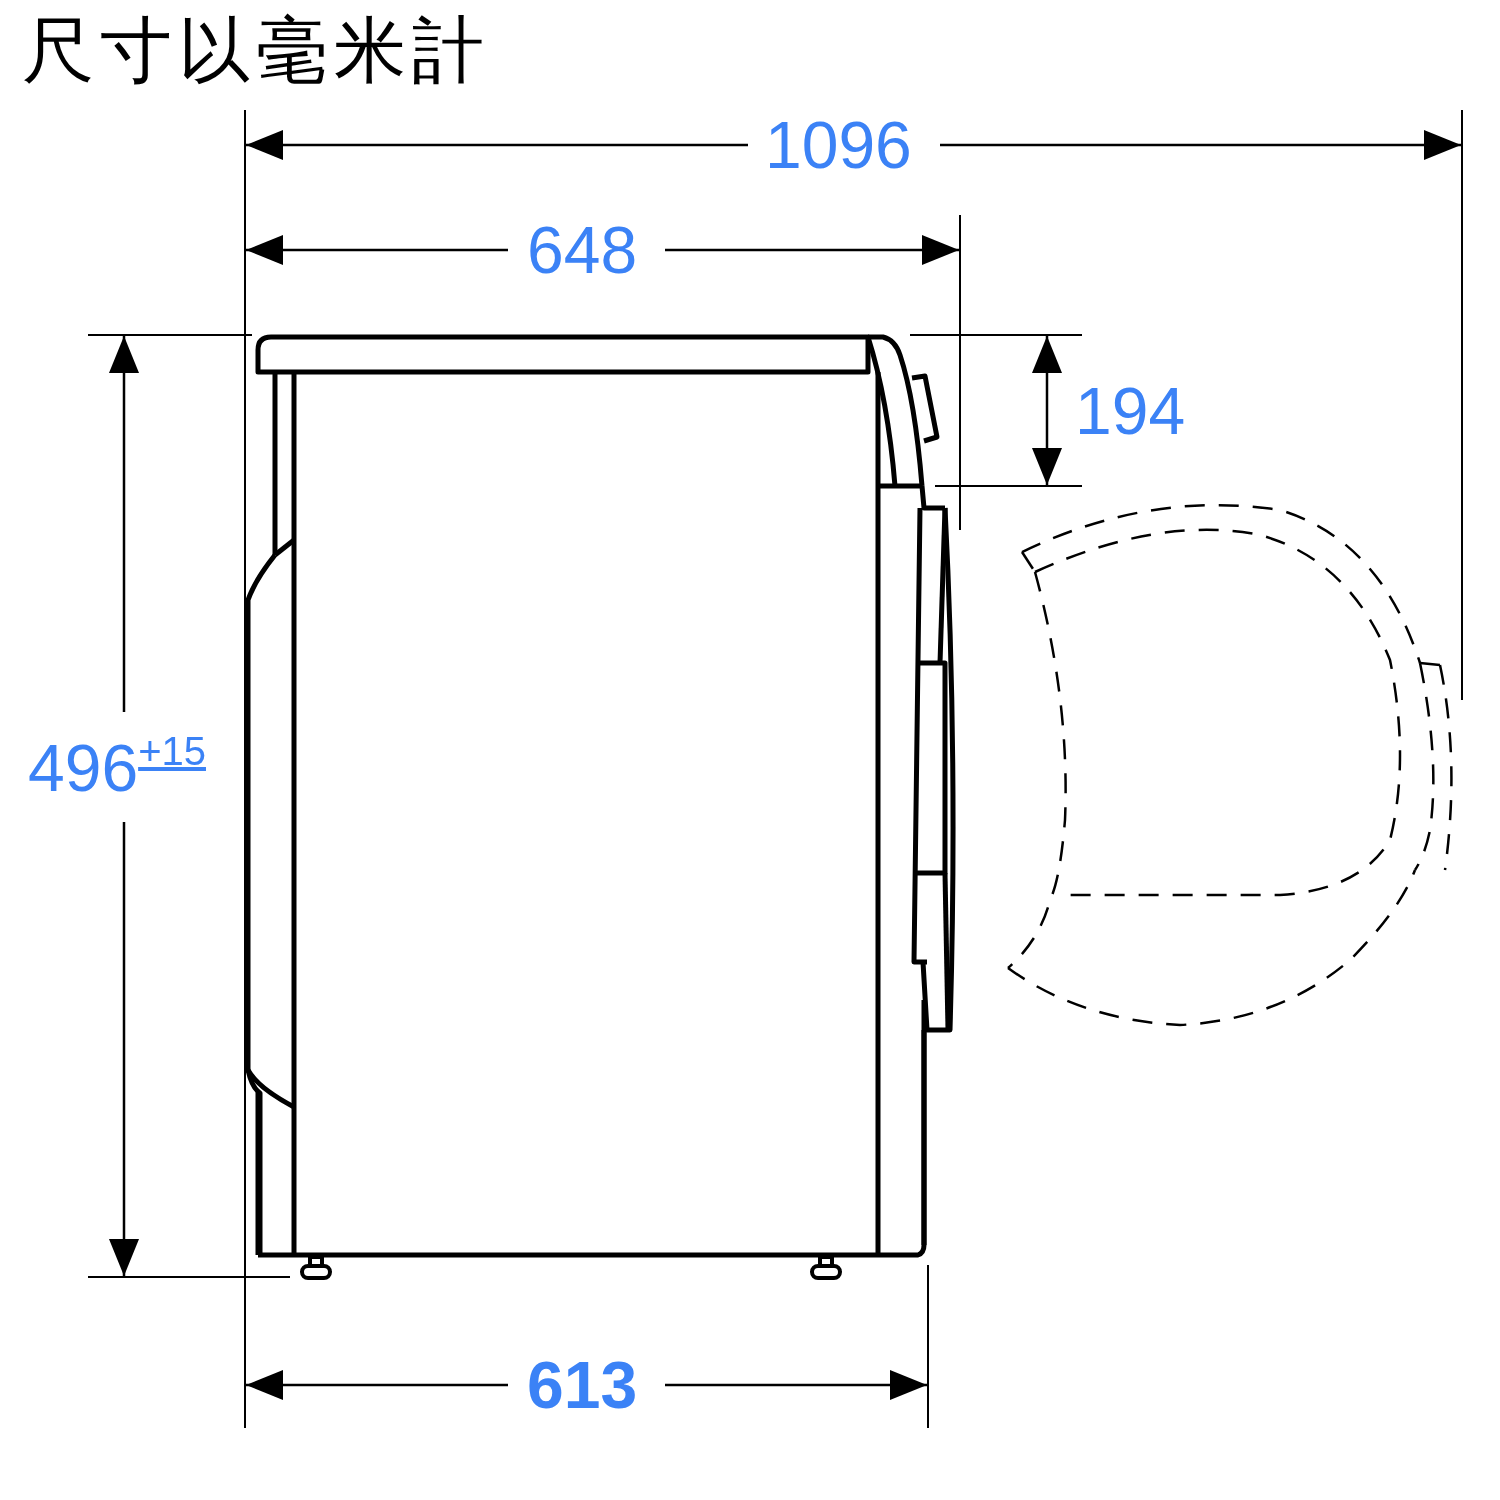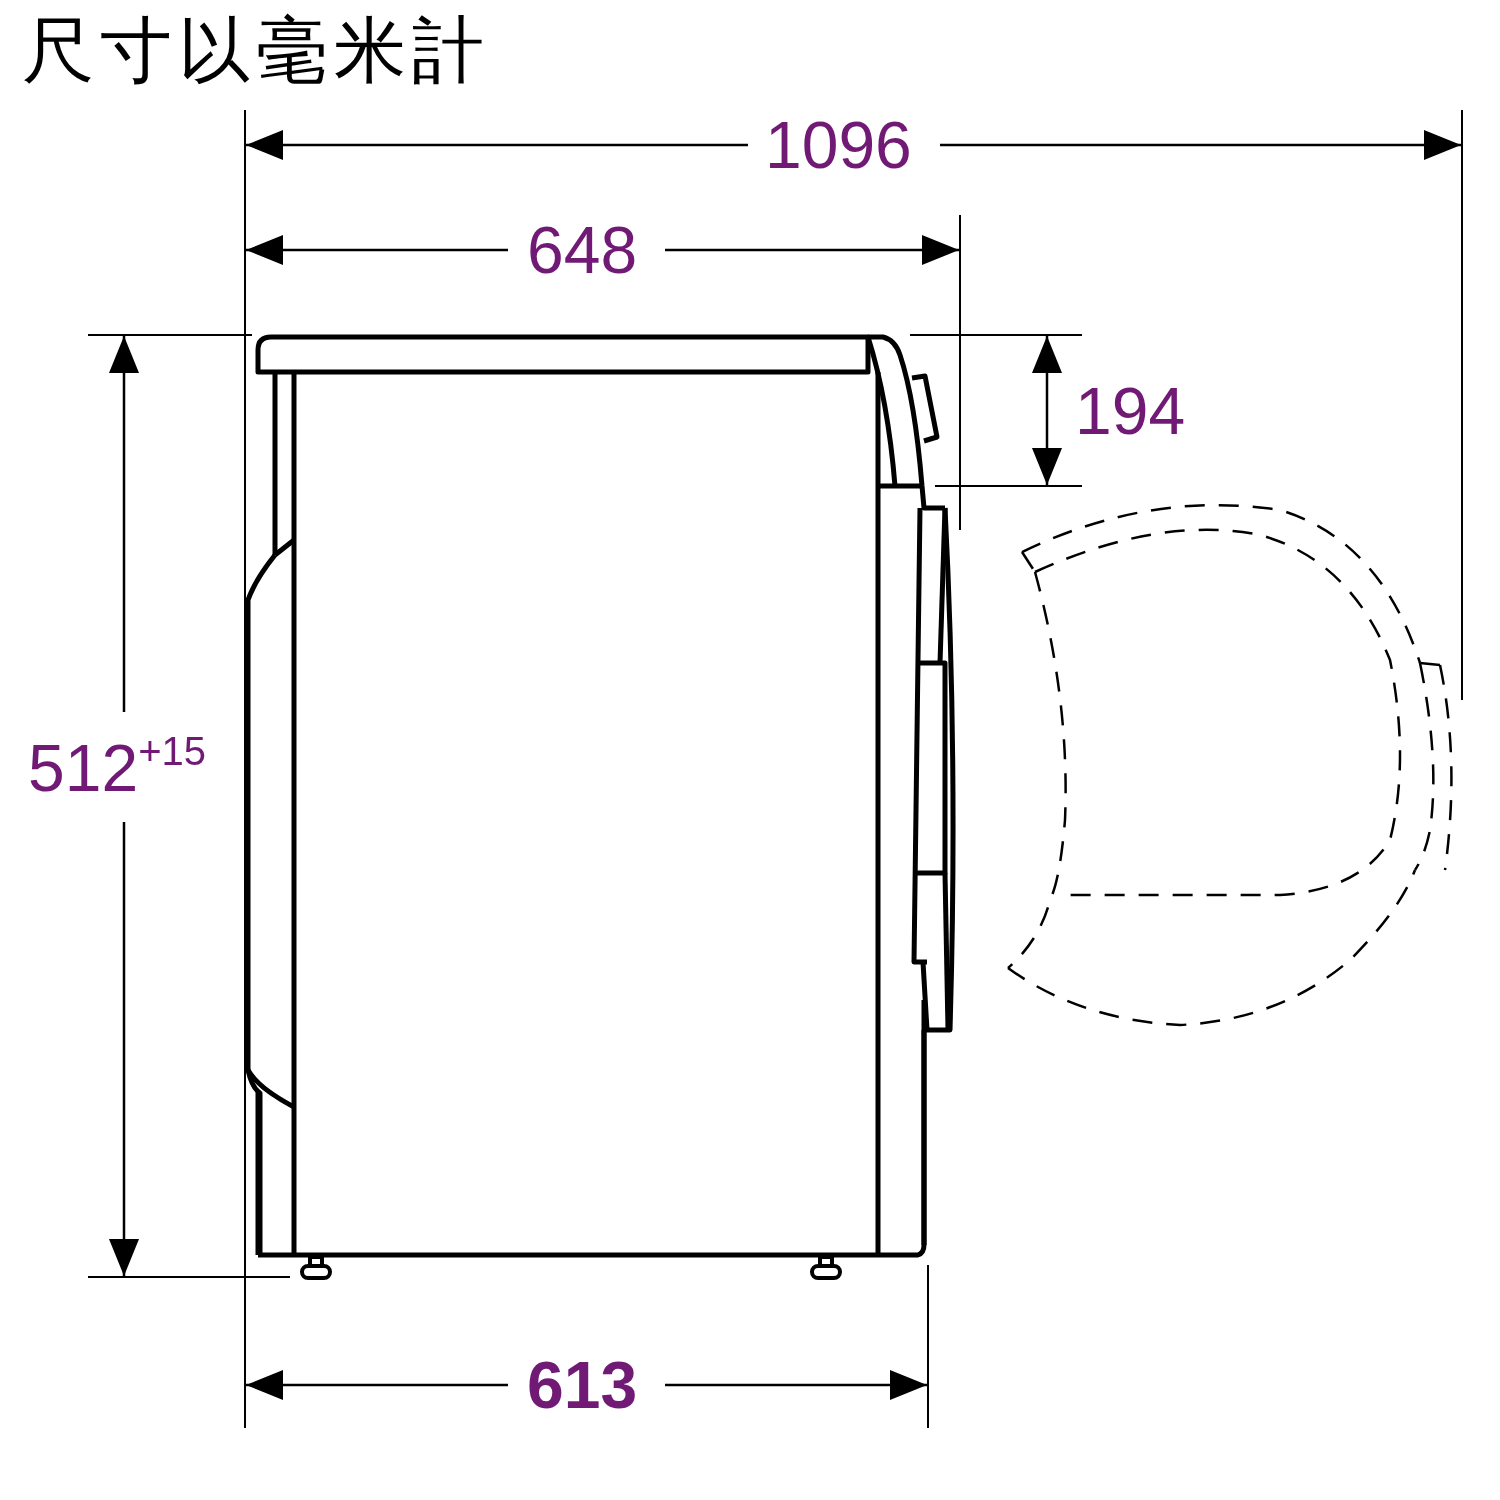--- a/index.html
+++ b/index.html
@@ -25,31 +25,32 @@
       line-height: 1;
     }
     svg.drawing {
       position: absolute;
       left: 0;
       top: 0;
     }
     .dim-label {
       position: absolute;
       font-family: "Liberation Sans", "DejaVu Sans", sans-serif;
-      color: #701a75;
+      color: #3b82f6;
       font-size: 66px;
       line-height: 1;
       background: #fff;
       white-space: nowrap;
     }
     .dim-label sup {
       font-size: 40px;
       vertical-align: 0;
       position: relative;
       top: -26px;
+      text-decoration: underline;
     }
   </style>
 </head>
 <body>
 
 <div class="title">尺寸以毫米計</div>
 
 <svg class="drawing" width="1500" height="1500" viewBox="0 0 1500 1500" xmlns="http://www.w3.org/2000/svg">
   <defs>
     <marker id="arrow" viewBox="0 0 10 10" refX="10" refY="5" markerWidth="10" markerHeight="10" markerUnits="userSpaceOnUse" orient="auto-start-reverse">
@@ -148,17 +149,17 @@
 <div class="dim-label" style="left:765px; top:112px;">
   <span>1096</span>
 </div>
 <div class="dim-label" style="left:527px; top:217px;text-align:center;">
   <span>648</span>
 </div>
 <div class="dim-label" style="left:1075px; top:378px;">
   <span>194</span>
 </div>
 <div class="dim-label" style="left:28px; top:735px;">
-  <span>512</span><sup>+15</sup>
+  <span>496</span><sup>+15</sup>
 </div>
 <div class="dim-label" style="left:527px; top:1352px;font-weight:bold;">
   <span>613</span>
 </div>
 
 </body></html>

